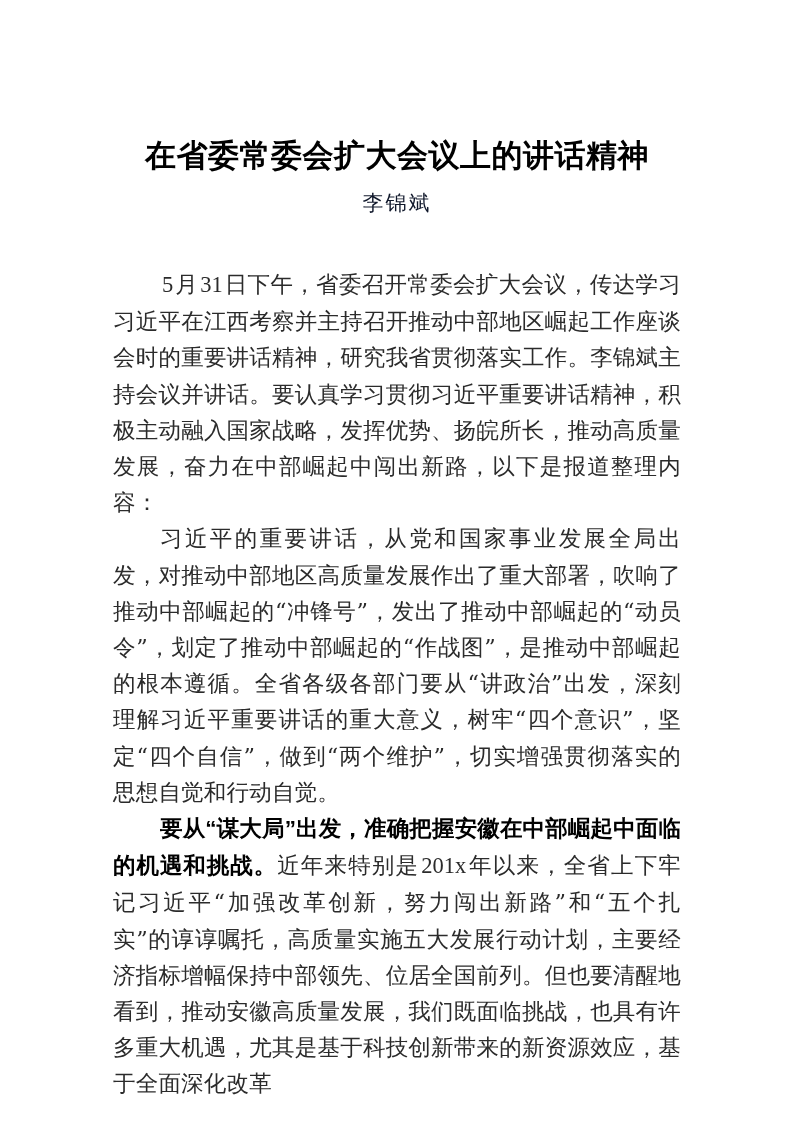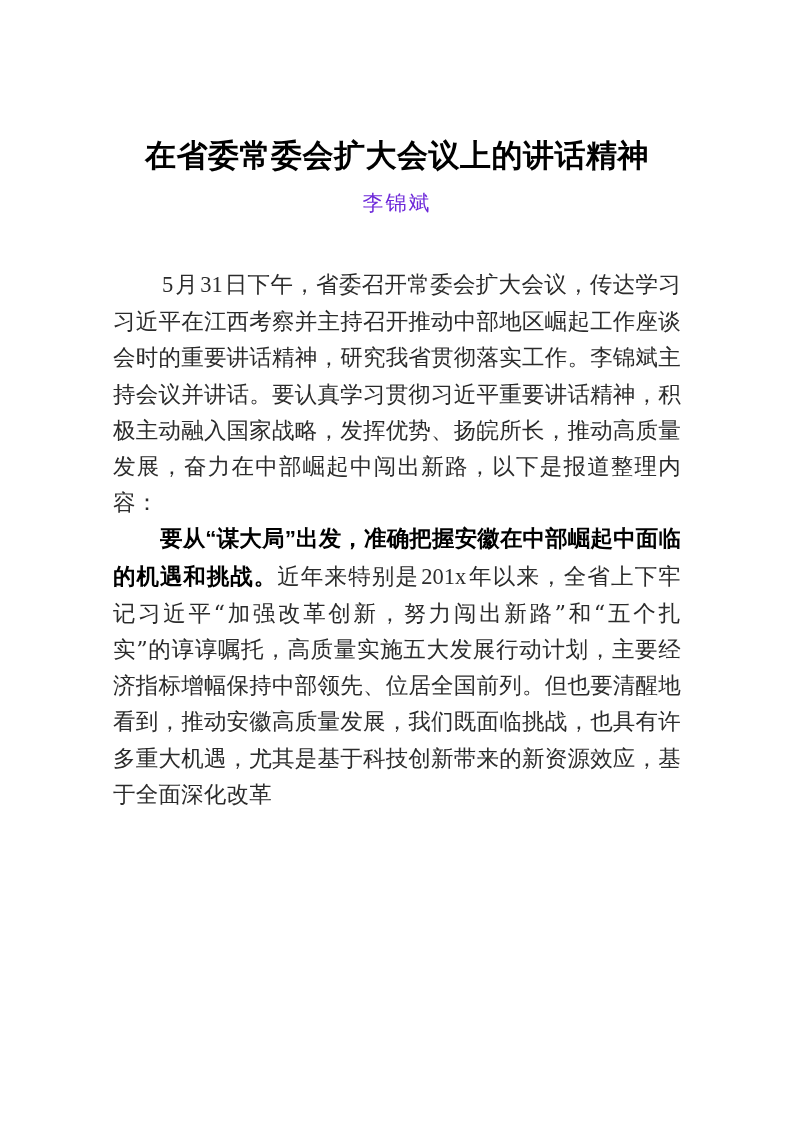--- a/index.html
+++ b/index.html
@@ -45,21 +45,21 @@
 
   .doc-author {
     margin: 0;
     padding: 0;
     text-align: center;
     font-family: "DejaVu Serif", "Liberation Serif", serif;
     font-weight: normal;
     font-size: 21px;
     line-height: 30px;
     letter-spacing: 2px;
-    color: #6d28d9;
+    color: #0f172a;
     position: absolute;
     top: 188px;
     left: 113px;
     width: 568px;
   }
 
   
   .body-block {
     position: absolute;
     top: 266px;
@@ -100,16 +100,17 @@
 <body>
 
 <div class="page">
 
   <h1 class="doc-title">在省委常委会扩大会议上的讲话精神</h1>
 
   <div class="doc-author">李锦斌</div>
 
   <div class="body-block">
     <p class="para"><span class="num">5</span><span>月</span><span class="num">31</span><span>日下午，省委召开常委会扩大会议，传达学习习近平在江西考察并主持召开推动中部地区崛起工作座谈会时的重要讲话精神，研究我省贯彻落实工作。李锦斌主持会议并讲话。要认真学习贯彻习近平重要讲话精神，积极主动融入国家战略，发挥优势、扬皖所长，推动高质量发展，奋力在中部崛起中闯出新路，以下是报道整理内容：</span></p>
+    <p class="para"><span>习近平的重要讲话，从党和国家事业发展全局出发，对推动中部地区高质量发展作出了重大部署，吹响了推动中部崛起的“冲锋号”，发出了推动中部崛起的“动员令”，划定了推动中部崛起的“作战图”，是推动中部崛起的根本遵循。全省各级各部门要从“讲政治”出发，深刻理解习近平重要讲话的重大意义，树牢“四个意识”，坚定“四个自信”，做到“两个维护”，切实增强贯彻落实的思想自觉和行动自觉。</span></p>
     <p class="para"><span class="lead-bold">要从“谋大局”出发，准确把握安徽在中部崛起中面临的机遇和挑战。</span><span>近年来特别是</span><span class="num">201x</span><span>年以来，全省上下牢记习近平“加强改革创新，努力闯出新路”和“五个扎实”的谆谆嘱托，高质量实施五大发展行动计划，主要经济指标增幅保持中部领先、位居全国前列。但也要清醒地看到，推动安徽高质量发展，我们既面临挑战，也具有许多重大机遇，尤其是基于科技创新带来的新资源效应，基于全面深化改革</span></p>
   </div>
 
 </div>
 
 </body></html>

